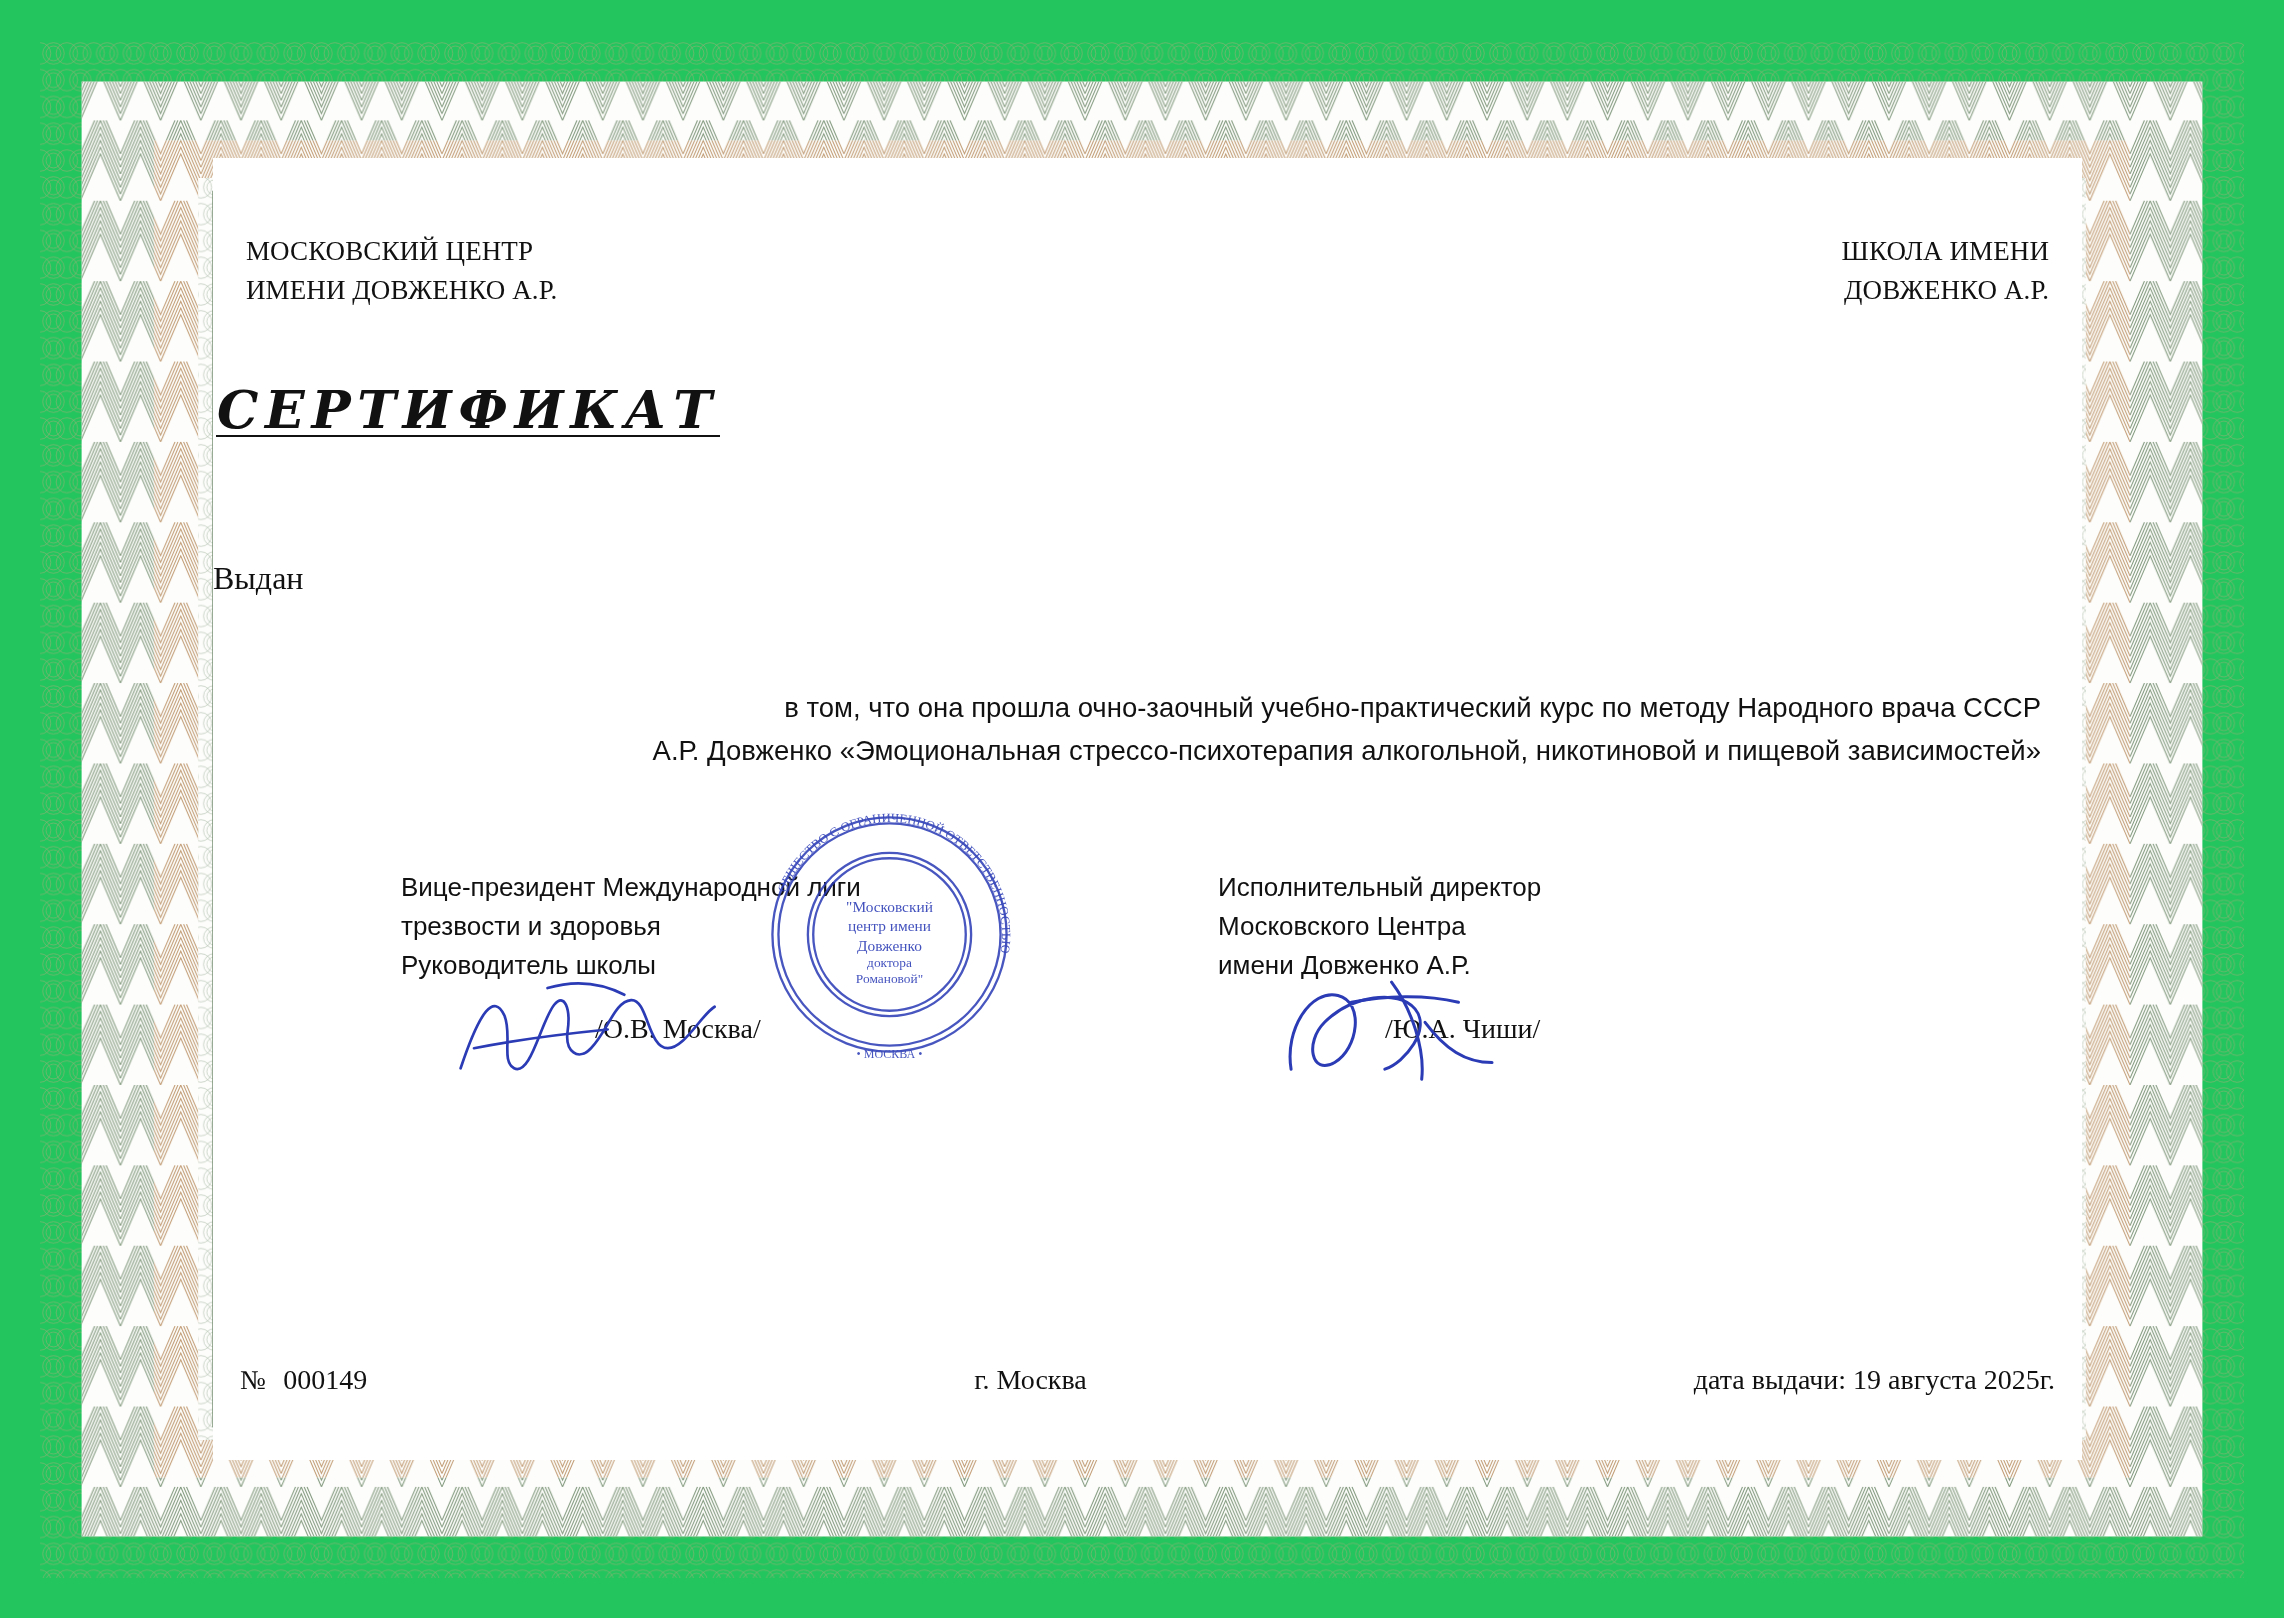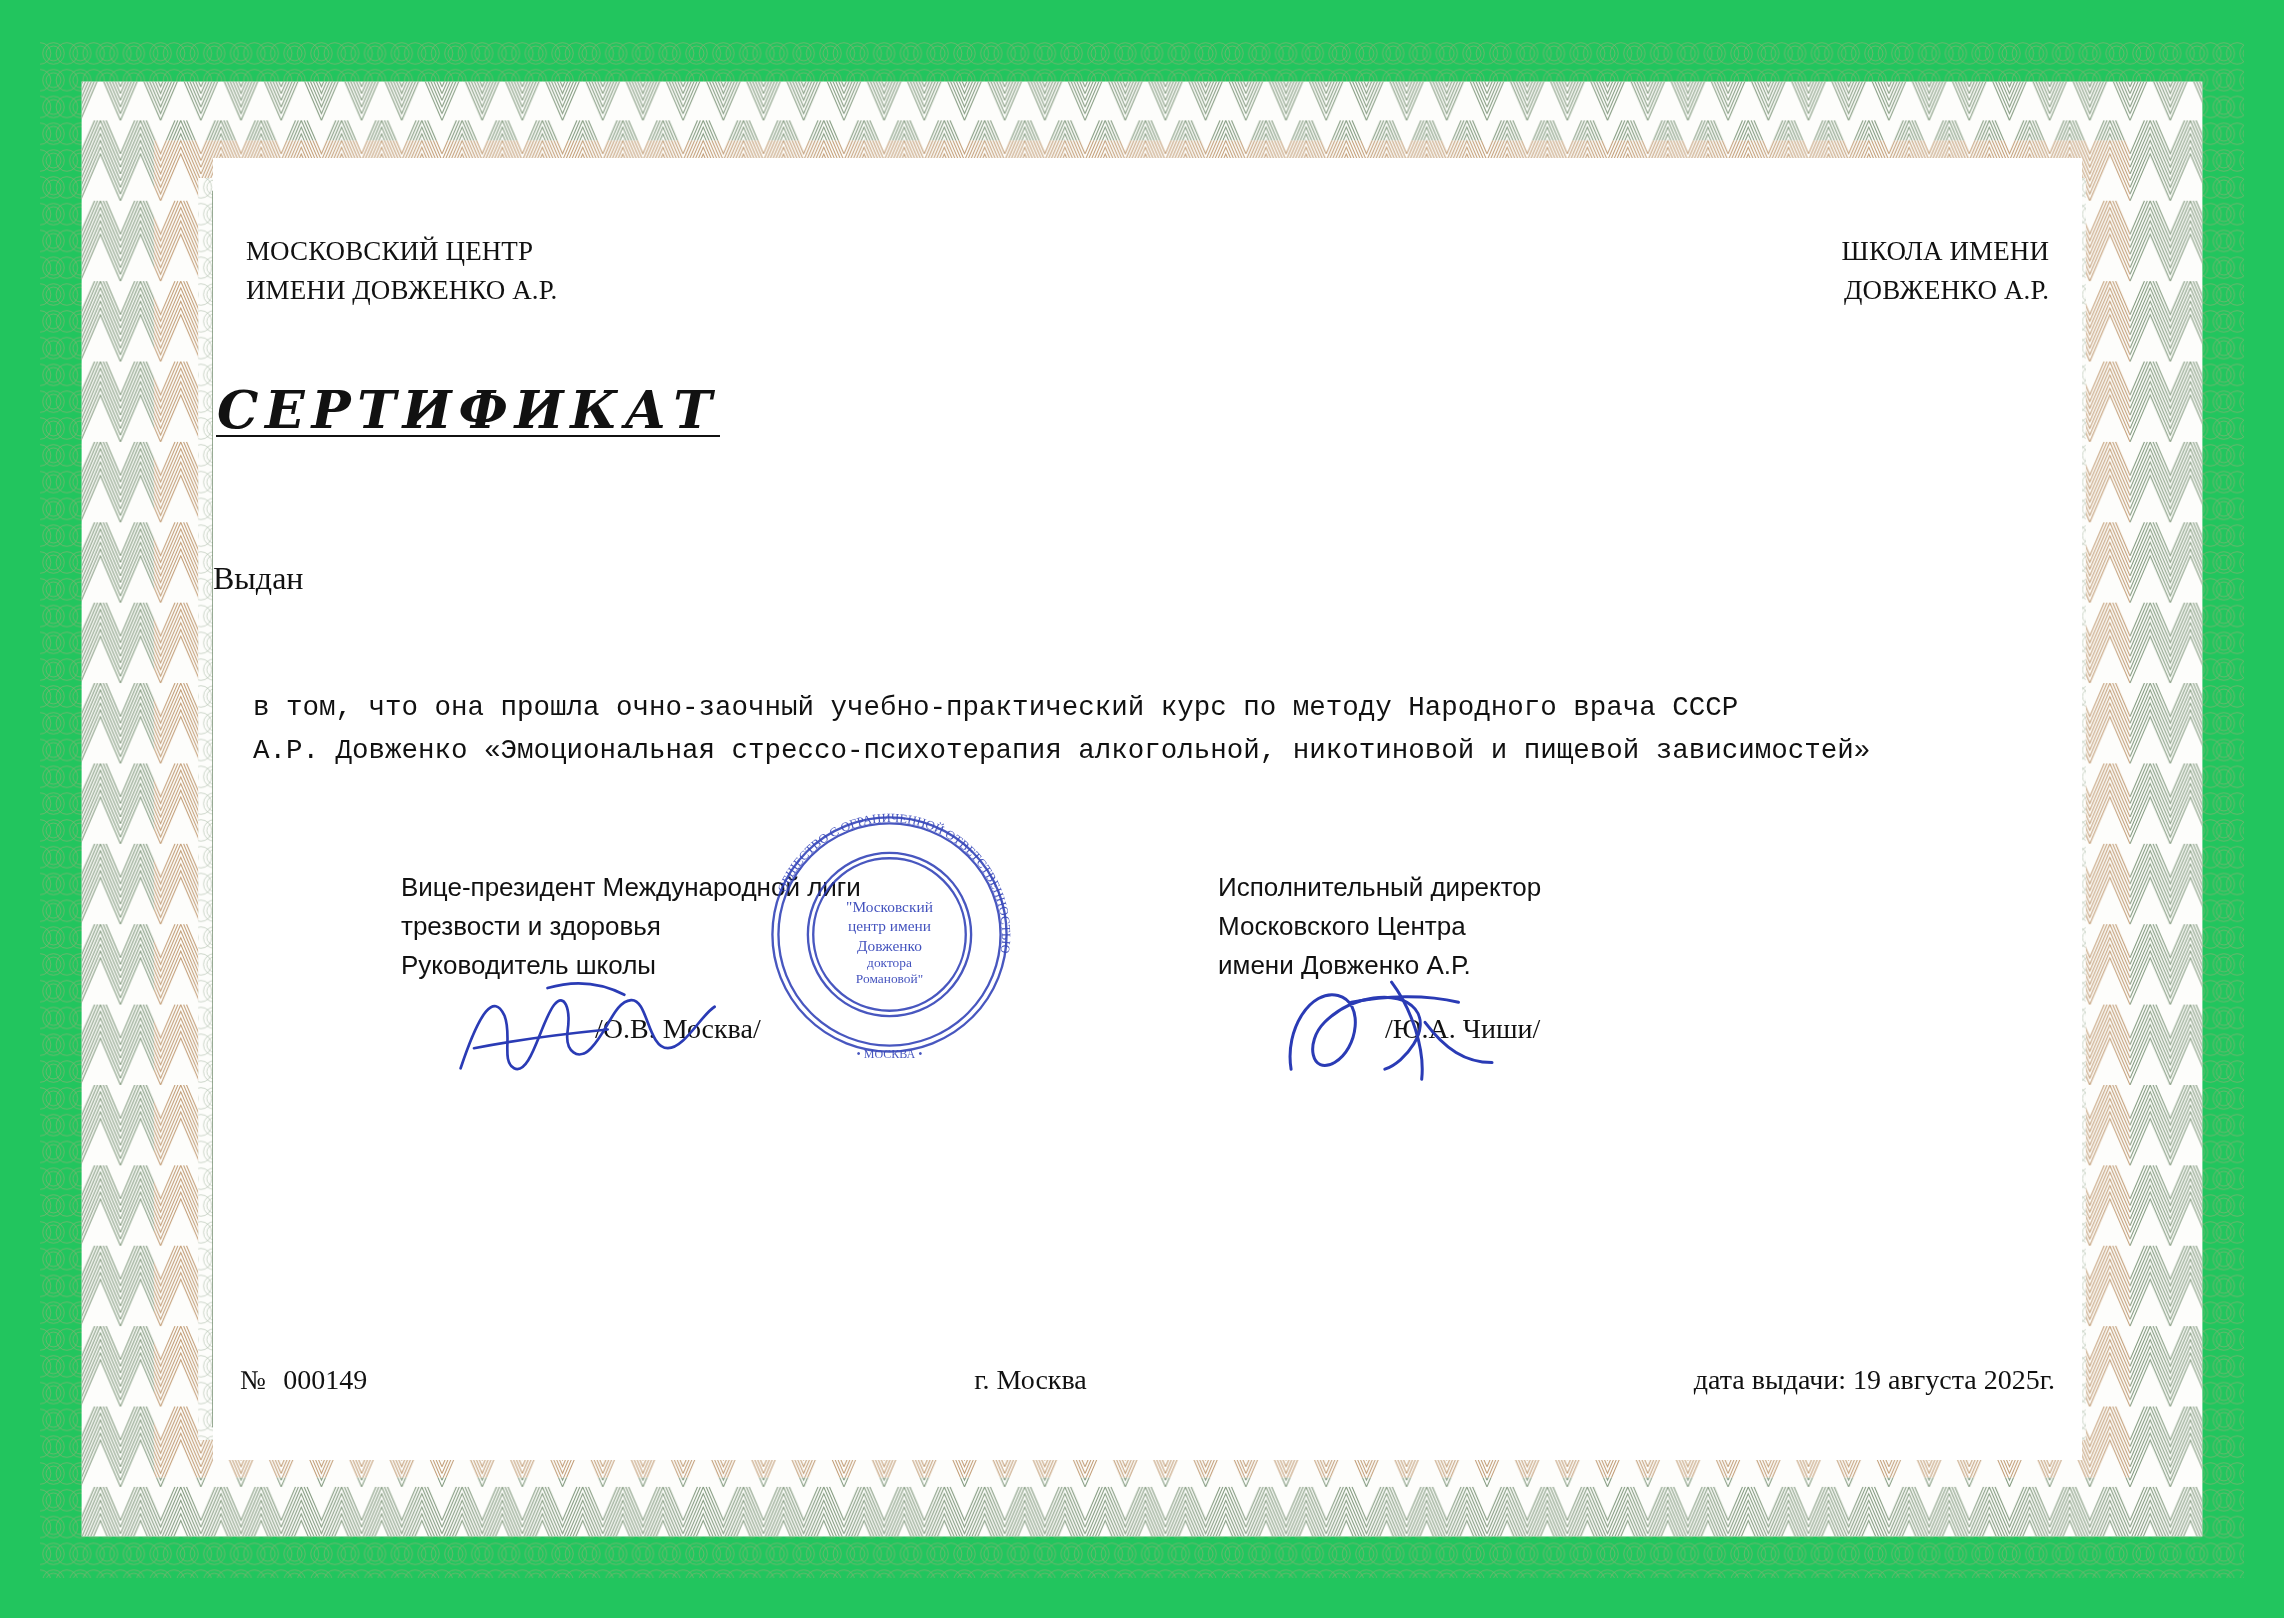--- a/index.html
+++ b/index.html
@@ -128,22 +128,22 @@
     color: #111;
     border-bottom: 2px solid #111;
     padding-bottom: 4px;
   }
 
   .body-text {
     position: absolute;
     top: 529px;
     left: 40px;
     width: 1788px;
-    text-align: left;
-    font-family: Liberation Mono, monospace;
+    text-align: right;
+    font-family: Liberation Sans, sans-serif;
     font-size: 27.5px;
     line-height: 1.55;
     color: #111;
   }
 
   .signatures {
     position: absolute;
     top: 710px;
     left: 0;
     width: 100%;

